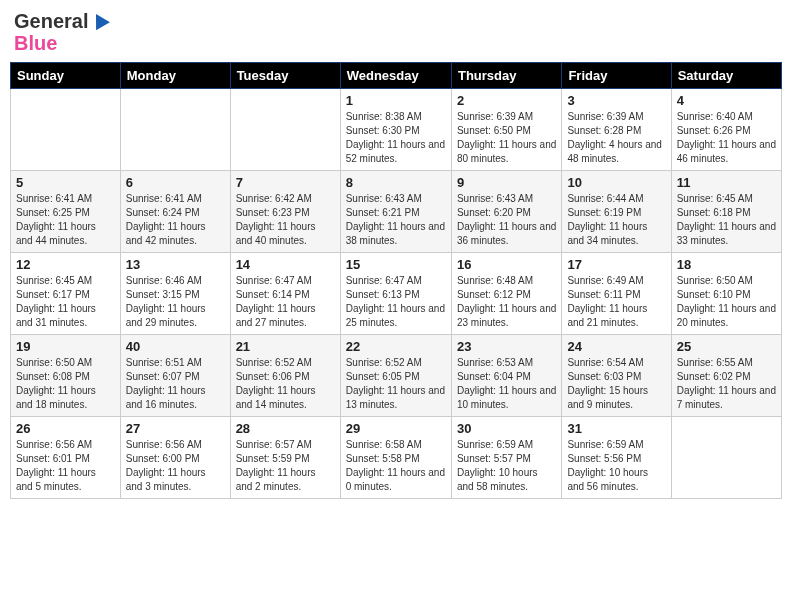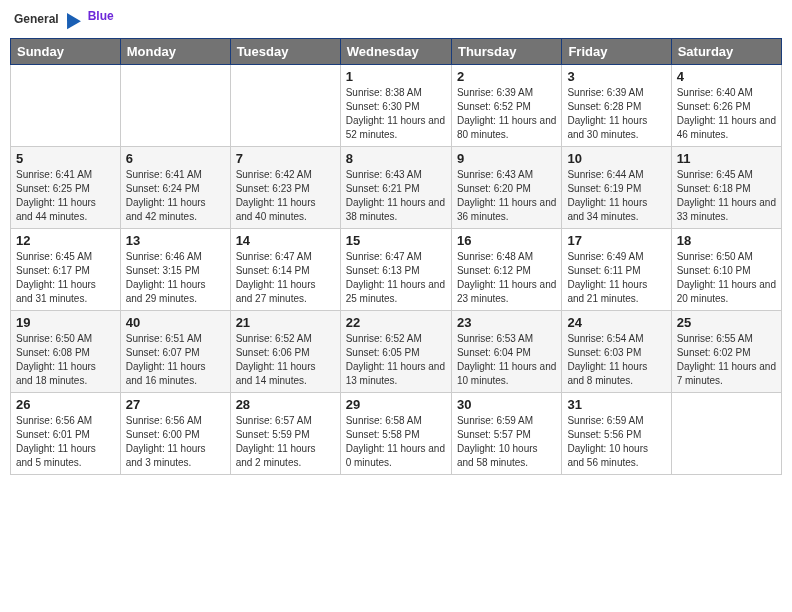--- a/index.html
+++ b/index.html
@@ -12,27 +12,27 @@
     }
     .header {
       display: flex;
       justify-content: space-between;
       align-items: flex-start;
       margin-bottom: 8px;
       padding: 0 4px;
     }
     .logo {
       display: flex;
-      flex-direction: row;
-      font-size: 12px;
+      flex-direction: column;
+      font-size: 20px;
       font-weight: bold;
       line-height: 1.1;
     }
     .logo-general { color: #333; }
-    .logo-blue { color: #6d28d9; margin-left: 7px; }
+    .logo-blue { color: #ec4899; }
     .logo-row {
       display: flex;
       align-items: center;
     }
     .title-area {
       text-align: right;
     }
     .month-title {
       font-size: 32px;
       font-weight: normal;
@@ -41,21 +41,21 @@
     .subtitle {
       font-size: 14px;
       color: #444;
     }
     .calendar {
       width: 100%;
       border-collapse: collapse;
       border: 1px solid #ccc;
     }
     .calendar th {
-      background-color: #737373;
+      background-color: #000000;
       color: #fff;
       text-align: left;
       padding: 5px 6px;
       font-size: 13px;
       border: 1px solid #1a3c7a;
     }
     .calendar td {
       vertical-align: top;
       border: 1px solid #ccc;
       padding: 4px 5px;
@@ -122,28 +122,28 @@
         <td class="empty-cell"></td>
         <td>
           <span class="day-number">1</span>
           <div class="day-info">Sunrise: 8:38 AM</div>
           <div class="day-info">Sunset: 6:30 PM</div>
           <div class="day-info">Daylight: 11 hours and 52 minutes.</div>
         </td>
         <td>
           <span class="day-number">2</span>
           <div class="day-info">Sunrise: 6:39 AM</div>
-          <div class="day-info">Sunset: 6:52 PM</div>
+          <div class="day-info">Sunset: 6:50 PM</div>
           <div class="day-info">Daylight: 11 hours and 80 minutes.</div>
         </td>
         <td>
           <span class="day-number">3</span>
           <div class="day-info">Sunrise: 6:39 AM</div>
           <div class="day-info">Sunset: 6:28 PM</div>
-          <div class="day-info">Daylight: 11 hours and 30 minutes.</div>
+          <div class="day-info">Daylight: 4 hours and 48 minutes.</div>
         </td>
         <td>
           <span class="day-number">4</span>
           <div class="day-info">Sunrise: 6:40 AM</div>
           <div class="day-info">Sunset: 6:26 PM</div>
           <div class="day-info">Daylight: 11 hours and 46 minutes.</div>
         </td>
       </tr>
       <tr>
         <td>
@@ -261,21 +261,21 @@
         <td>
           <span class="day-number">23</span>
           <div class="day-info">Sunrise: 6:53 AM</div>
           <div class="day-info">Sunset: 6:04 PM</div>
           <div class="day-info">Daylight: 11 hours and 10 minutes.</div>
         </td>
         <td>
           <span class="day-number">24</span>
           <div class="day-info">Sunrise: 6:54 AM</div>
           <div class="day-info">Sunset: 6:03 PM</div>
-          <div class="day-info">Daylight: 11 hours and 8 minutes.</div>
+          <div class="day-info">Daylight: 15 hours and 9 minutes.</div>
         </td>
         <td>
           <span class="day-number">25</span>
           <div class="day-info">Sunrise: 6:55 AM</div>
           <div class="day-info">Sunset: 6:02 PM</div>
           <div class="day-info">Daylight: 11 hours and 7 minutes.</div>
         </td>
       </tr>
       <tr>
         <td>

